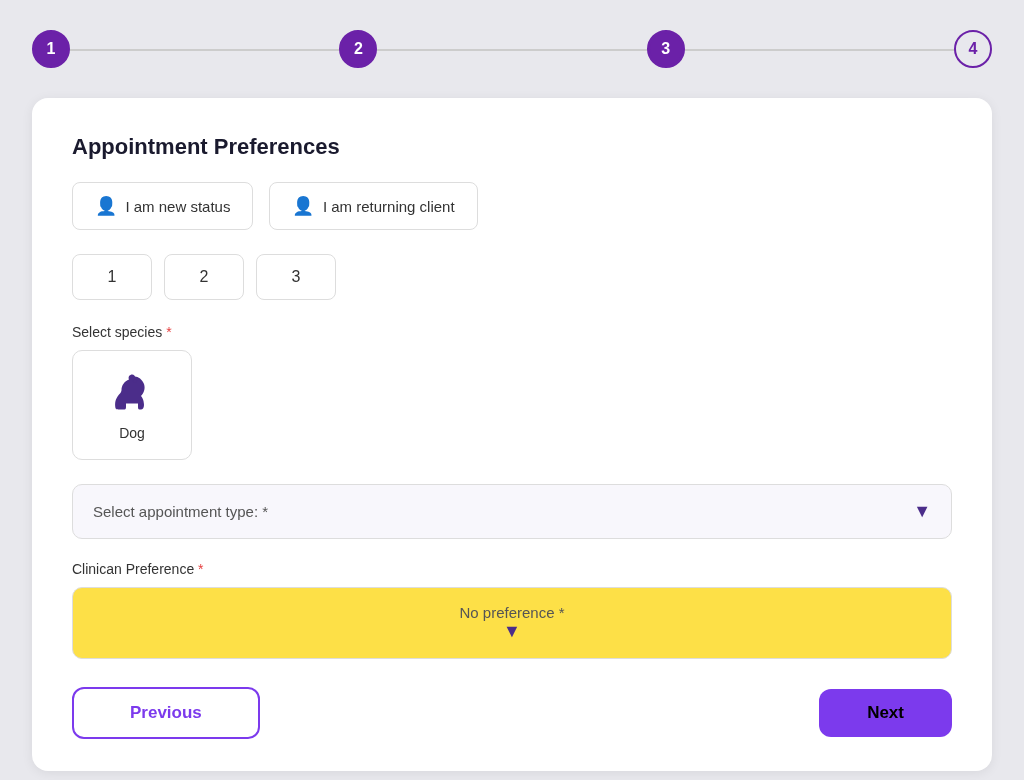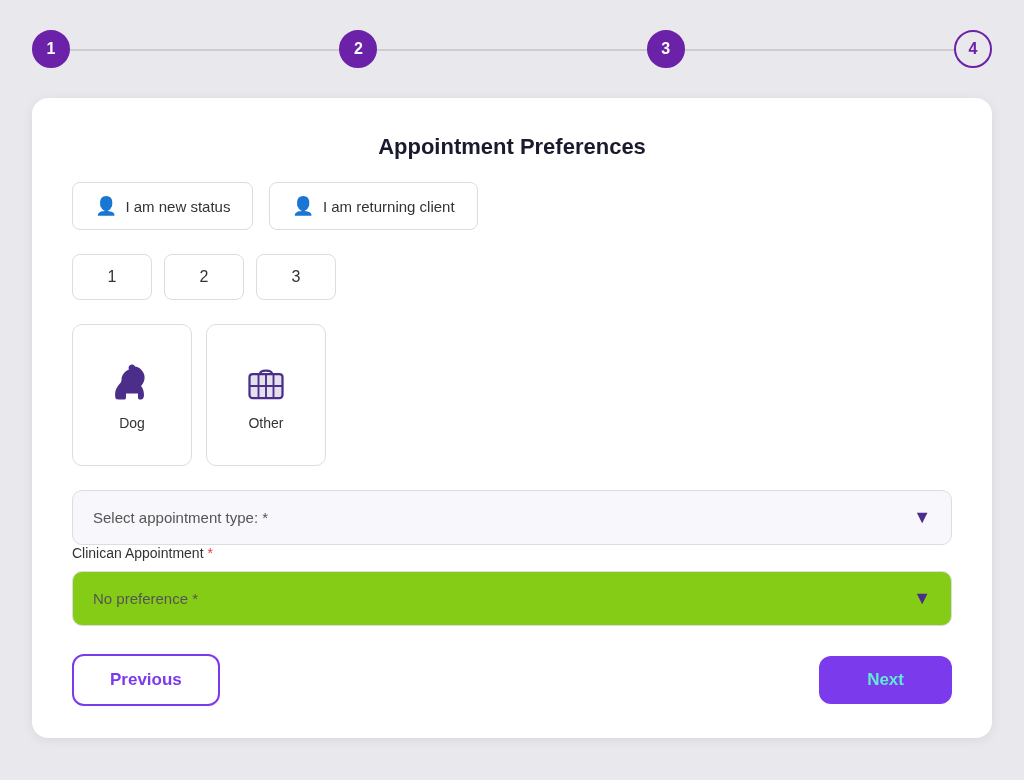--- a/index.html
+++ b/index.html
@@ -65,21 +65,20 @@
       width: 960px;
       max-width: 100%;
       box-shadow: 0 2px 12px rgba(0,0,0,0.07);
     }
 
     .card-title {
       font-size: 22px;
       font-weight: 700;
       color: #1a1a2e;
       margin-bottom: 22px;
-      text-align: center;
     }
 
     
     .section-label {
       font-size: 14px;
       color: #333;
       margin-bottom: 10px;
     }
     .required-star {
       color: #e53e3e;
@@ -129,21 +128,21 @@
     }
 
     
     .species-row {
       display: flex;
       gap: 14px;
       margin-bottom: 24px;
     }
     .species-btn {
       width: 120px;
-      height: 142px;
+      height: 110px;
       border-radius: 10px;
       border: 1.5px solid #ddd;
       background: white;
       display: flex;
       flex-direction: column;
       align-items: center;
       justify-content: center;
       gap: 8px;
       cursor: pointer;
       font-size: 14px;
@@ -151,20 +150,21 @@
       font-family: inherit;
     }
     .species-btn svg {
       fill: #4b2d8a;
       width: 48px;
       height: 48px;
     }
 
     
     .dropdown-container {
+      margin-bottom: 22px;
     }
     .dropdown-btn {
       width: 100%;
       padding: 16px 20px;
       border-radius: 10px;
       border: 1.5px solid #ddd;
       background: #f8f7fc;
       display: flex;
       justify-content: space-between;
       align-items: center;
@@ -180,54 +180,55 @@
 
     
     .clinician-section {
       margin-bottom: 28px;
     }
     .clinician-dropdown {
       width: 100%;
       padding: 16px 20px;
       border-radius: 10px;
       border: 1.5px solid #ddd;
-      background: #84cc16;
-      display: flex;
-      justify-content: space-between;
+      background: #fde047;
+      display: flex;
+      justify-content: flex-start;
       align-items: center;
       font-size: 15px;
       color: #555;
       cursor: pointer;
       font-family: inherit;
+      flex-direction: column;
     }
 
     
     .nav-row {
       display: flex;
       justify-content: space-between;
       align-items: center;
       margin-top: 8px;
     }
     .prev-btn {
-      padding: 14px 36px;
+      padding: 14px 56px;
       border-radius: 12px;
       border: 2px solid #7c3aed;
       background: white;
       color: #7c3aed;
       font-size: 17px;
       font-weight: 600;
       cursor: pointer;
       font-family: inherit;
     }
     .next-btn {
       padding: 14px 48px;
       border-radius: 12px;
       border: none;
       background: #7c3aed;
-      color: #5eead4;
+      color: #000000;
       font-size: 17px;
       font-weight: 600;
       cursor: pointer;
       font-family: inherit;
     }
   </style>
 </head>
 <body>
 
 <div class="progress-container">
@@ -259,61 +260,49 @@
 
   <div>
     <div class="pets-row">
       <button class="pet-count-btn">1</button>
       <button class="pet-count-btn">2</button>
       <button class="pet-count-btn">3</button>
     </div>
   </div>
 
   <div>
+    <div class="section-label">
+      <span>Select species</span>
+      <span class="required-star"> *</span>
+    </div>
     <div class="species-row">
 
       <button class="species-btn">
         <svg viewBox="0 0 64 64" xmlns="http://www.w3.org/2000/svg">
           <path d="M10 52 C10 52 8 44 12 38 C14 34 18 32 18 28 C18 22 22 16 28 14 C28 14 26 10 30 8 C34 6 36 10 36 10 C40 10 46 14 48 20 C50 26 48 32 44 36 C44 36 48 40 48 48 C48 52 46 54 44 54 L42 54 C40 54 40 52 40 50 L40 46 L24 46 L24 50 C24 52 24 54 22 54 L18 54 C14 54 10 54 10 52 Z"></path>
           <ellipse cx="36" cy="16" rx="3" ry="2" fill="#4b2d8a"></ellipse>
         </svg>
         <span>Dog</span>
       </button>
 
 
 
-      <button class="species-btn">
-        <svg viewBox="0 0 64 64" xmlns="http://www.w3.org/2000/svg">
-
-          <rect x="10" y="20" width="44" height="32" rx="4" ry="4" fill="none" stroke="#4b2d8a" stroke-width="3"></rect>
-          <rect x="10" y="20" width="44" height="32" rx="4" ry="4" fill="#4b2d8a" opacity="0.15"></rect>
-
-          <line x1="22" y1="20" x2="22" y2="52" stroke="#4b2d8a" stroke-width="2.5"></line>
-          <line x1="32" y1="20" x2="32" y2="52" stroke="#4b2d8a" stroke-width="2.5"></line>
-          <line x1="42" y1="20" x2="42" y2="52" stroke="#4b2d8a" stroke-width="2.5"></line>
-
-          <path d="M24 20 C24 14 40 14 40 20" fill="none" stroke="#4b2d8a" stroke-width="3" stroke-linecap="round"></path>
-
-          <line x1="10" y1="36" x2="54" y2="36" stroke="#4b2d8a" stroke-width="2.5"></line>
-        </svg>
-        <span>Other</span>
-      </button>
     </div>
   </div>
 
   <div class="dropdown-container">
     <button class="dropdown-btn">
       <span>Select appointment type: *</span>
       <span class="chevron-down">▼</span>
     </button>
   </div>
 
   <div class="clinician-section">
     <div class="section-label">
-      <span>Clinican Appointment</span>
+      <span>Clinican Preference</span>
       <span class="required-star"> *</span>
     </div>
     <button class="clinician-dropdown">
       <span>No preference *</span>
       <span class="chevron-down">▼</span>
     </button>
   </div>
 
   <div class="nav-row">
     <button class="prev-btn">Previous</button>

